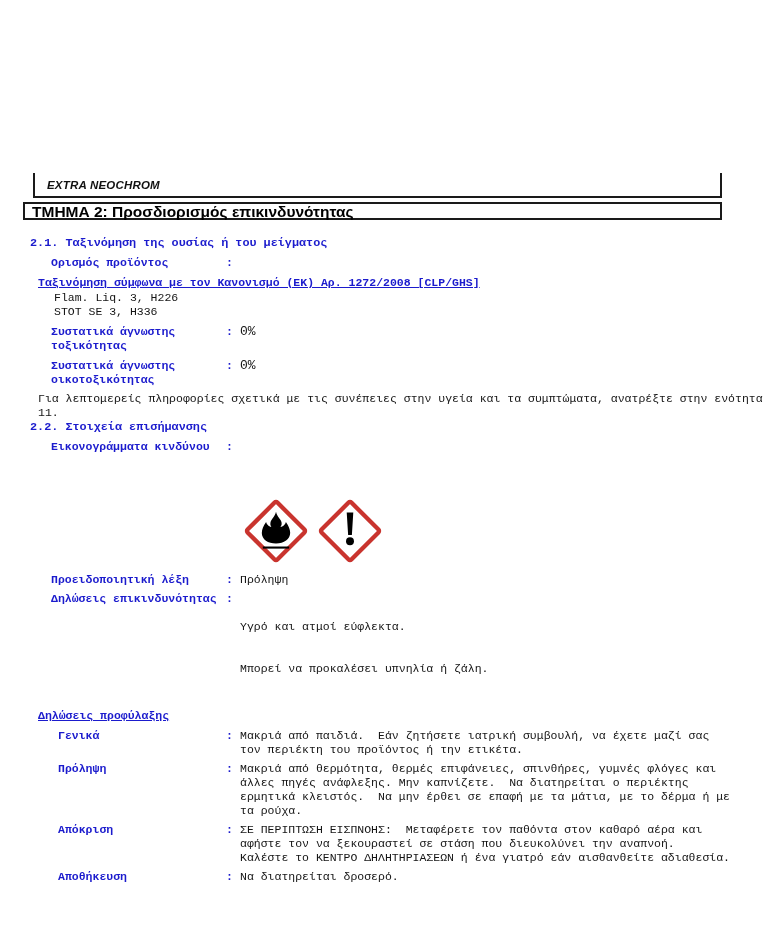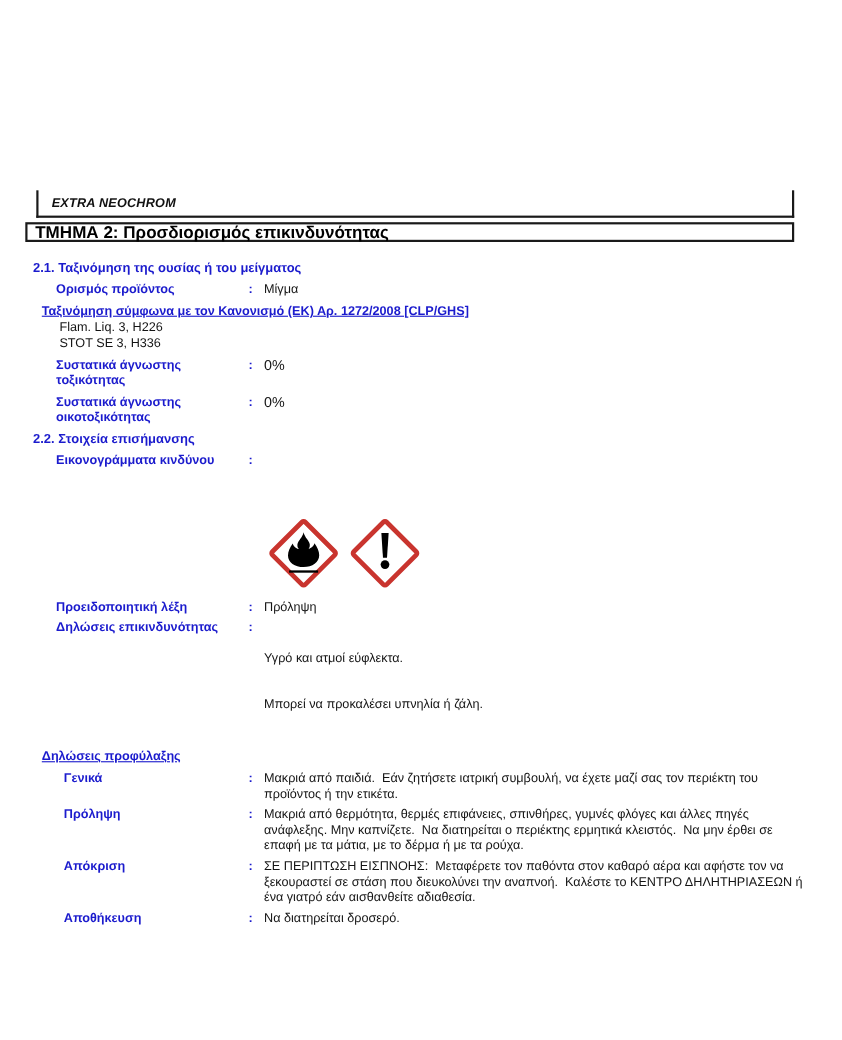--- a/index.html
+++ b/index.html
@@ -20,21 +20,21 @@
     border-bottom:2px solid var(--box-border);
     display:flex;align-items:center;padding-left:12px;
   }
   .product-name{font-style:italic;font-weight:bold;letter-spacing:.2px;color:#111;}
   .title-box{
     position:absolute;left:23px;top:202px;width:699px;height:18px;box-sizing:border-box;
     border:2px solid var(--box-border);
     display:flex;align-items:center;padding-left:7px;
     font-size:15.5px;font-weight:bold;color:#000;line-height:17px;
   }
-  .content{position:absolute;left:0;top:236px;width:765px;}
+  .content{position:absolute;left:0;top:236px;width:765px;font-family:Liberation Mono, monospace;}
   .h-blue{color:var(--label-blue);font-weight:bold;}
   .sec-heading{margin:0 0 6px 30px;font-size:11.8px;}
   .sub-heading{margin:0 0 1px 38px;text-decoration:underline;}
   .plain{margin-left:38px;padding-left:16px;}
   .note{margin-left:38px;}
   .row{display:flex;align-items:flex-start;margin:0 0 5px 51px;}
   .lbl{width:175px;box-sizing:border-box;color:var(--label-blue);font-weight:bold;flex:none;}
   .row.indent .lbl{padding-left:7px;}
   .colon{width:14px;flex:none;color:var(--label-blue);font-weight:bold;}
   .val{width:490px;white-space:pre-wrap;color:#141414;}
@@ -59,39 +59,39 @@
     <span>ΤΜΗΜΑ 2: Προσδιορισμός επικινδυνότητας</span>
   </div>
 
   <div class="content">
 
     <div class="h-blue sec-heading">2.1. Ταξινόμηση της ουσίας ή του μείγματος</div>
 
     <div class="row mb6">
       <span class="lbl">Ορισμός προϊόντος</span>
       <span class="colon">:</span>
-      <span class="val">Μίγμα</span>
     </div>
 
     <div class="h-blue sub-heading">Ταξινόμηση σύμφωνα με τον Κανονισμό (ΕΚ) Αρ. 1272/2008 [CLP/GHS]</div>
     <div class="plain">Flam. Liq. 3, H226</div>
     <div class="plain">STOT SE 3, H336</div>
 
     <div class="row mt6 mb6">
       <span class="lbl">Συστατικά άγνωστης τοξικότητας</span>
       <span class="colon">:</span>
       <span class="val big">0%</span>
     </div>
 
     <div class="row">
       <span class="lbl">Συστατικά άγνωστης οικοτοξικότητας</span>
       <span class="colon">:</span>
       <span class="val big">0%</span>
     </div>
 
+    <div class="note mt4">Για λεπτομερείς πληροφορίες σχετικά με τις συνέπειες στην υγεία και τα συμπτώματα, ανατρέξτε στην ενότητα 11.</div>
 
     <div class="h-blue sec-heading mt24">2.2. Στοιχεία επισήμανσης</div>
 
     <div class="row mb9">
       <span class="lbl">Εικονογράμματα κινδύνου</span>
       <span class="colon">:</span>
       <span class="val">
         <span class="pictos">
           <span class="pictogram">
             <svg viewBox="0 0 100 100" xmlns="http://www.w3.org/2000/svg">

